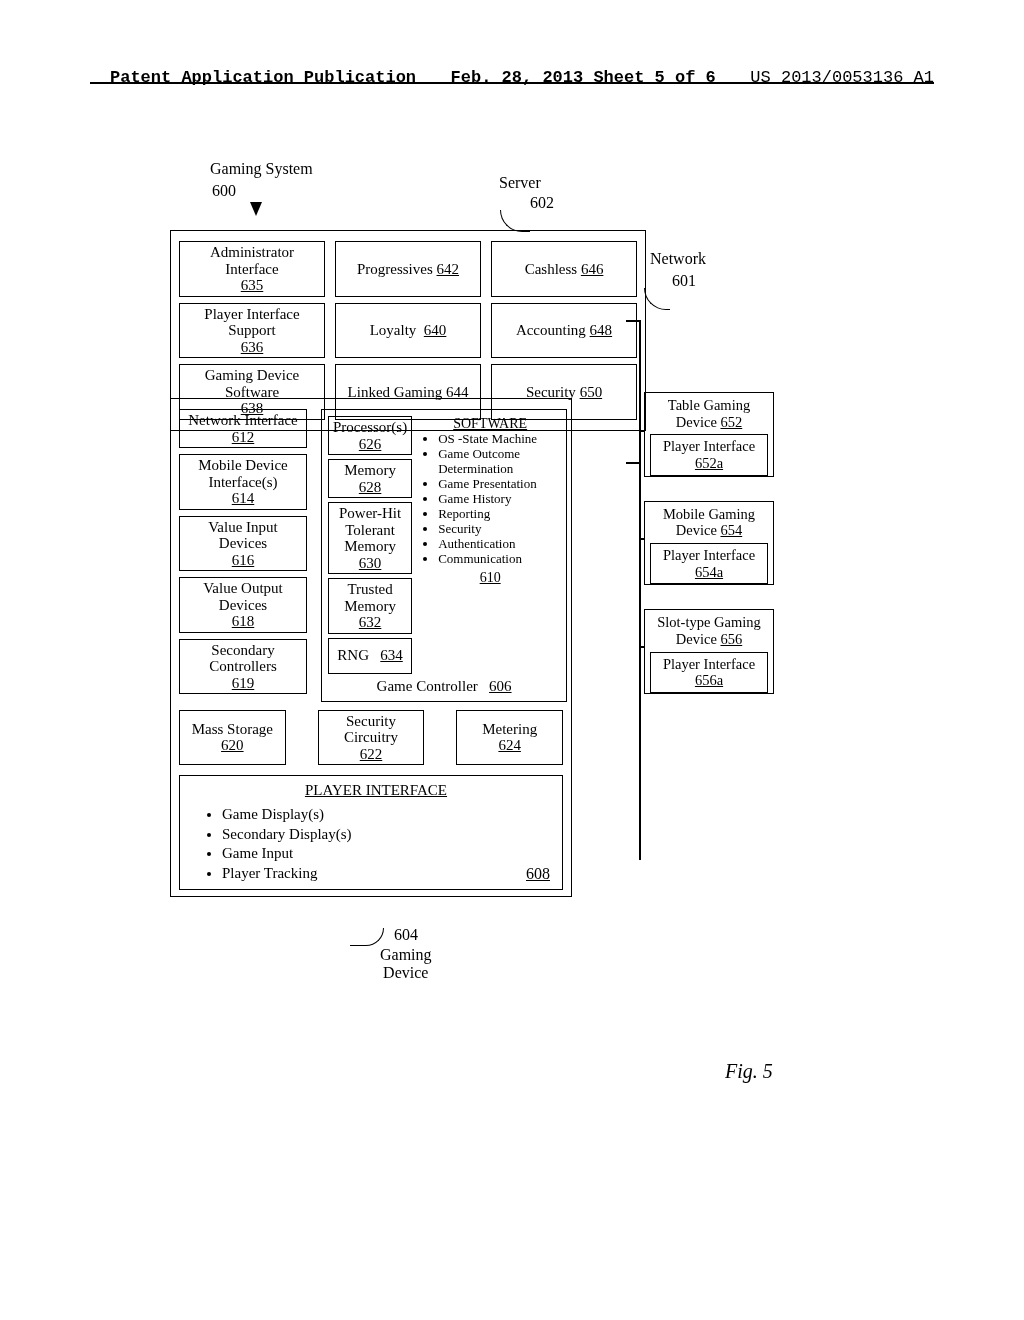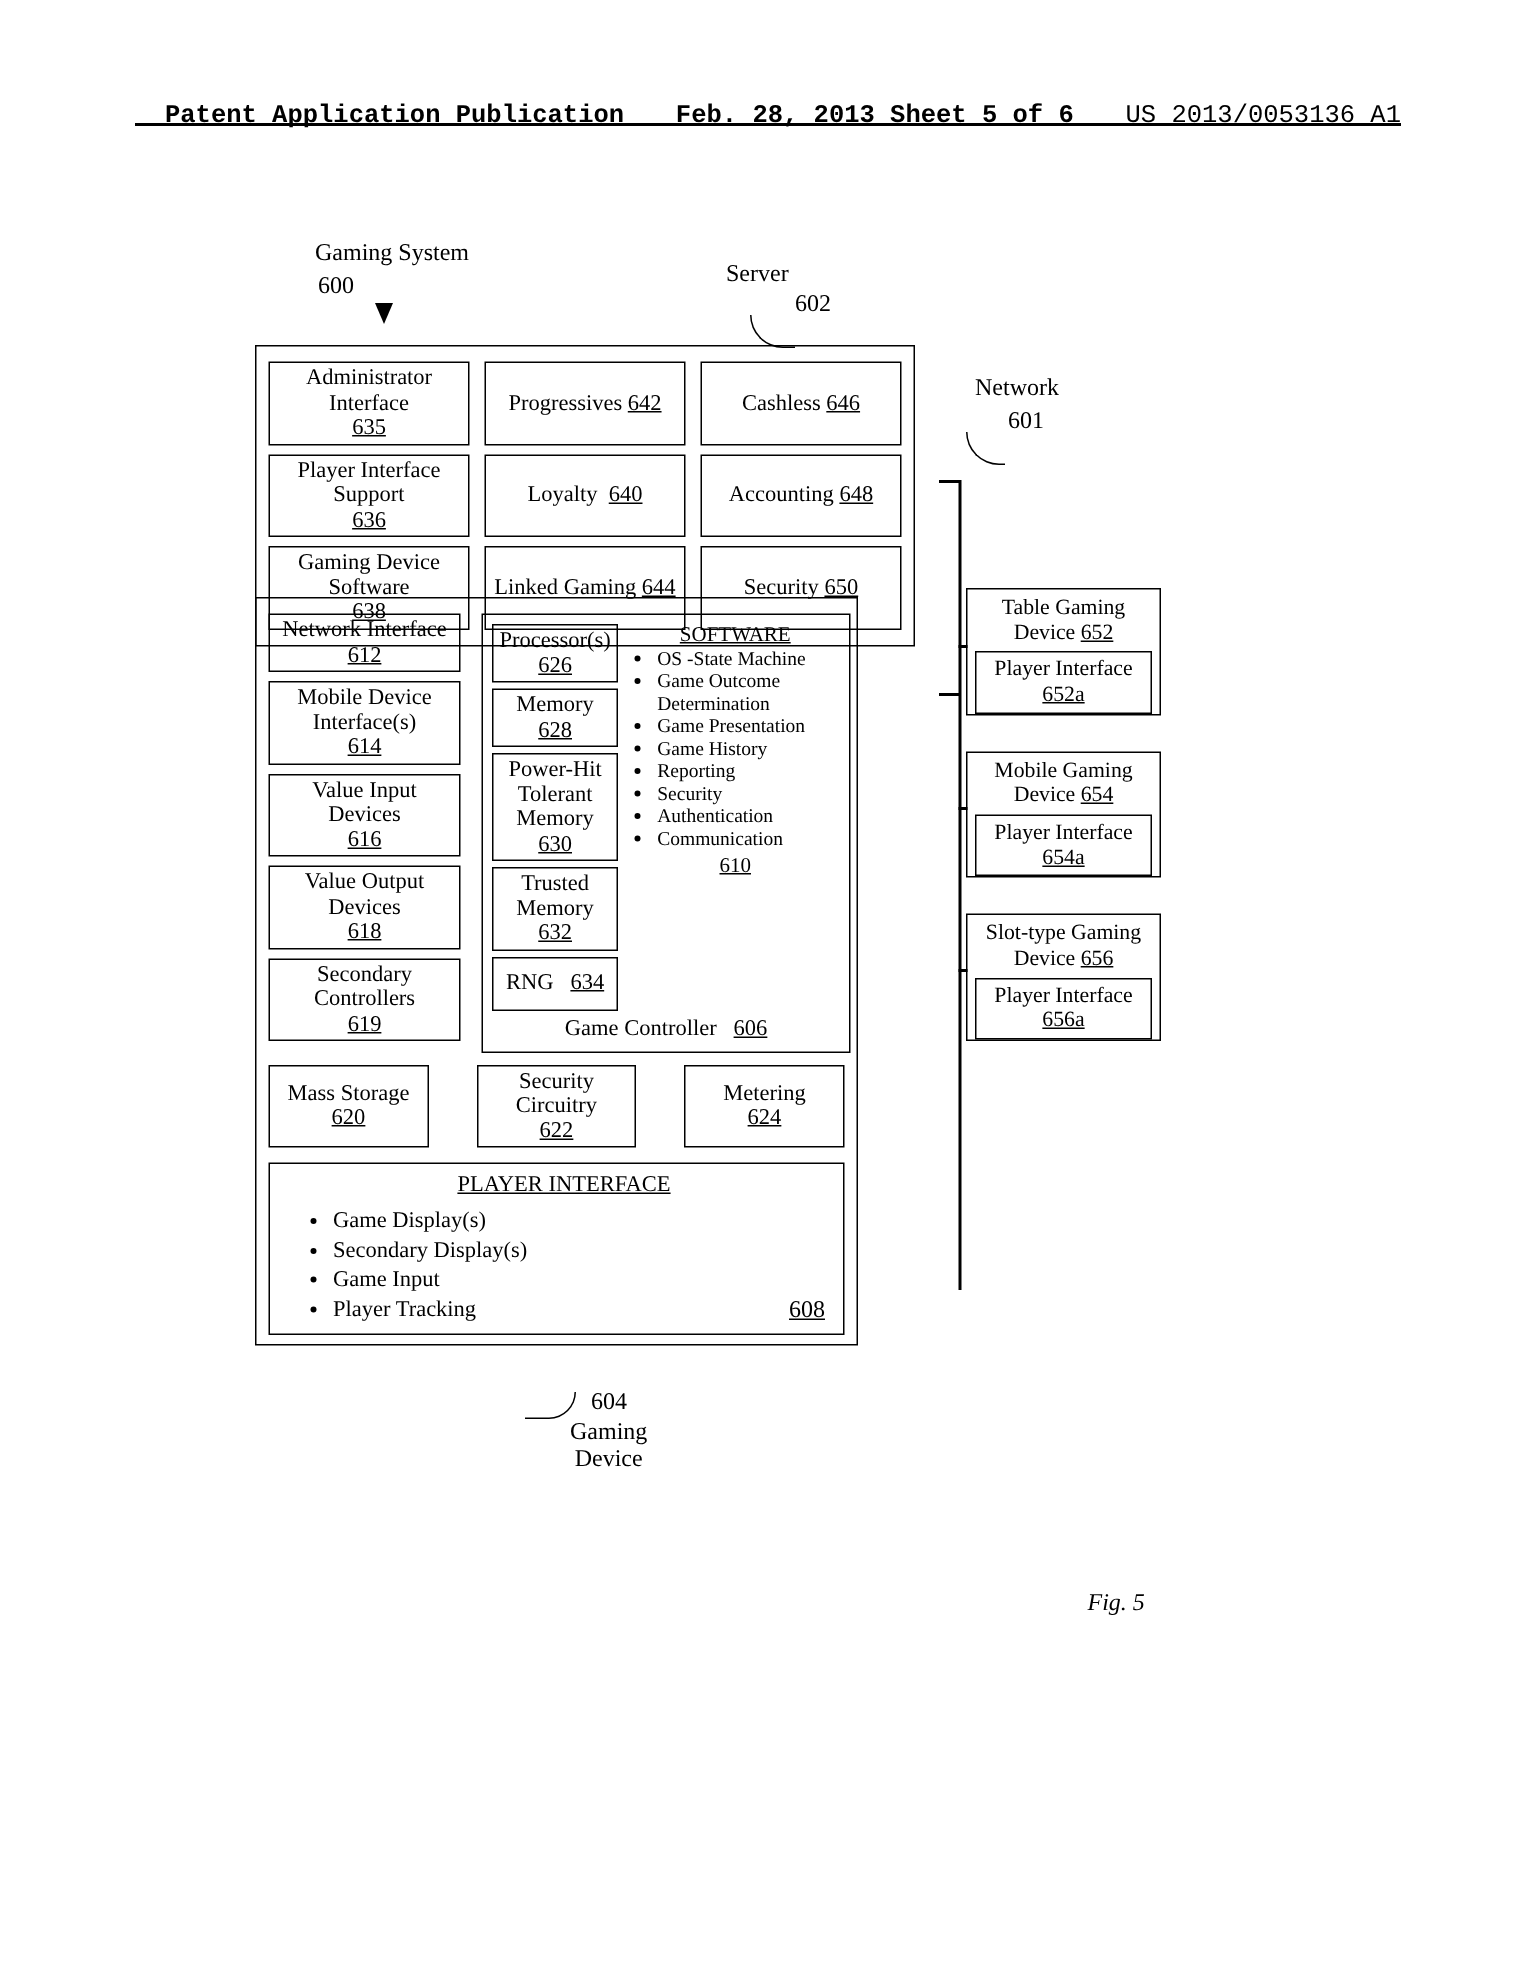--- a/index.html
+++ b/index.html
@@ -35,21 +35,21 @@
   }
   .diagram-area {
     position: absolute;
     left: 170px;
     top: 160px;
     width: 690px;
     font-size: 16px;
   }
   .sys-label { position: absolute; left: 12px; top: 0; font-size: 16px; margin-left: 28px; }
   .sys-num   { position: absolute; left: 42px; top: 22px; font-size: 16px; }
-  .server-label { position: absolute; left: 314px; top: 14px; font-size: 16px; }
+  .server-label { position: absolute; left: 329px; top: 14px; font-size: 16px; }
   .server-num   { position: absolute; left: 360px; top: 34px; font-size: 16px; }
   .network-label { position: absolute; left: 480px; top: 90px; font-size: 16px; }
   .network-num   { position: absolute; left: 502px; top: 112px; font-size: 16px; }
 
   .arrowhead {
     position: absolute;
     width: 0; height: 0;
     border-left: 6px solid transparent;
     border-right: 6px solid transparent;
     border-top: 14px solid #000;
@@ -70,21 +70,21 @@
     left: 474px; top: 128px;
     width: 26px; height: 22px;
     border: 1.5px solid #000;
     border-top: none; border-right: none;
     border-bottom-left-radius: 24px;
   }
 
   .server-box {
     position: absolute;
     left: 0; top: 70px;
-    width: 440px;
+    width: 476px;
     border: 1.5px solid #000;
     padding: 10px 8px;
   }
   .server-grid {
     display: grid;
     grid-template-columns: 1fr 1fr 1fr;
     gap: 6px 10px;
   }
   .mini {
     border: 1px solid #000;
@@ -186,21 +186,21 @@
     border: 1.5px solid #000;
     border-top: none; border-left: none;
     border-bottom-right-radius: 28px;
   }
   .dev-num   { position: absolute; left: 224px; top: 766px; font-size: 16px; }
   .dev-label { position: absolute; left: 210px; top: 786px; font-size: 16px; text-align:center; line-height:1.15; }
 
   .fig-label {
     position: absolute;
     left: 555px; top: 900px;
-    font-size: 16px;
+    font-size: 20px;
     font-style: italic;
     font-family: "Times New Roman", Times, serif;
   }
 </style>
 </head>
 <body>
 
 <div class="header">
   <span>Patent Application Publication</span>
   <span>Feb. 28, 2013  Sheet 5 of 6</span>

